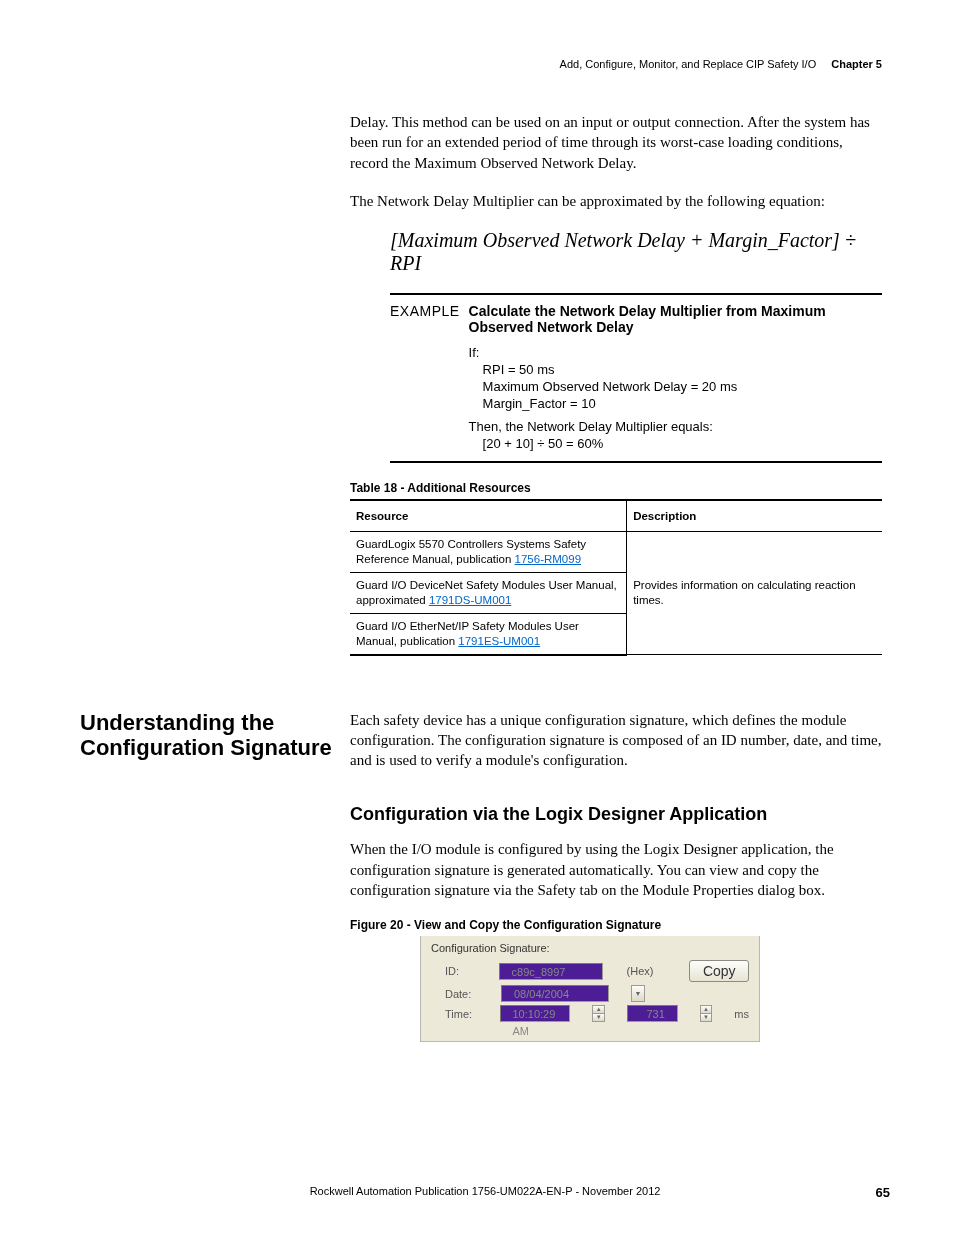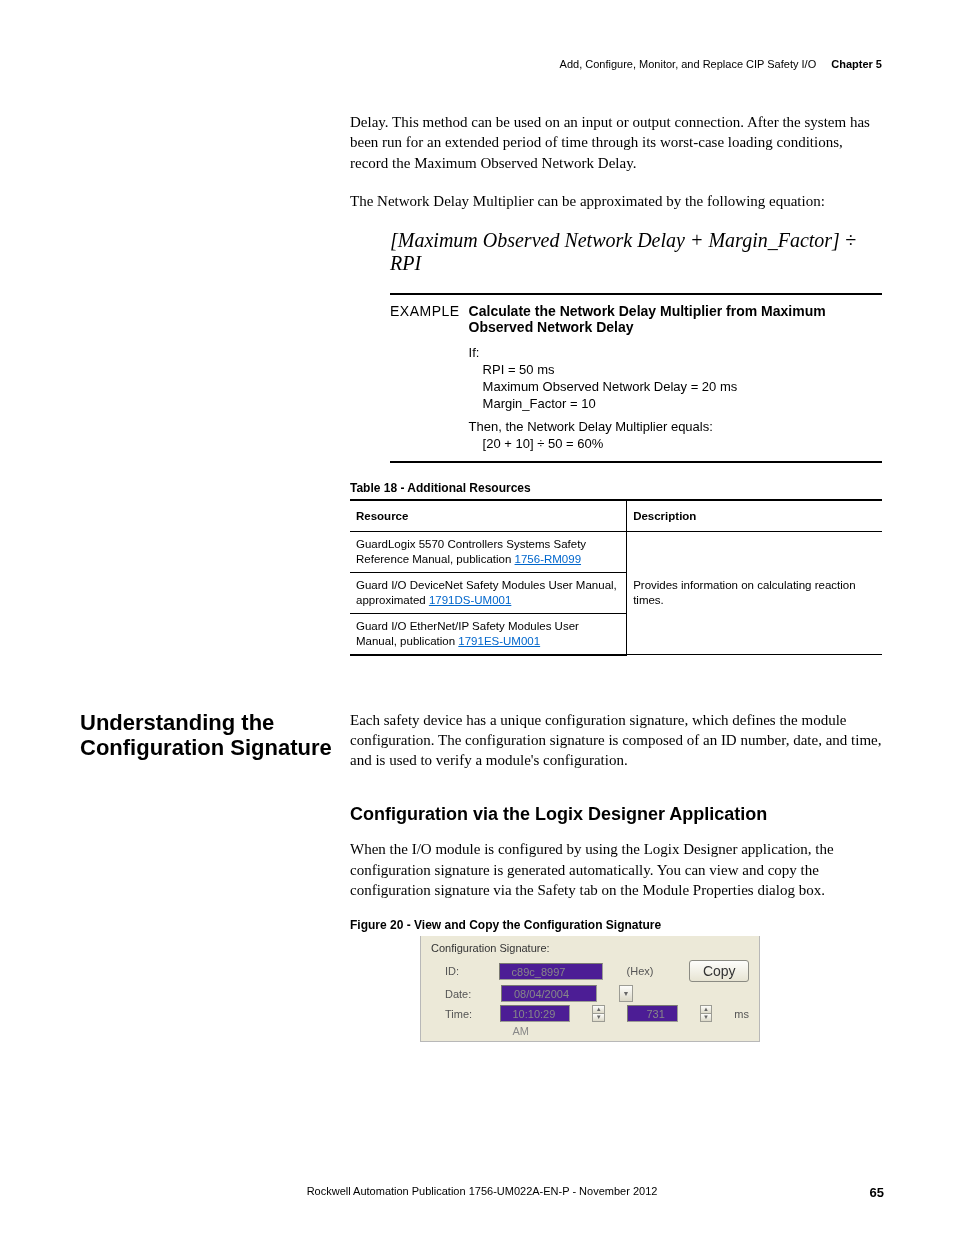--- a/index.html
+++ b/index.html
@@ -183,21 +183,21 @@
     color: #333;
     display:flex;align-items:center;justify-content:center;
     margin-left: 14px;
   }
   .hex-lbl { color:#555; margin-left:2px; }
 
   .footer {
     position: absolute;
     bottom: 38px;
     left: 80px;
-    right: 70px;
+    right: 64px;
     font-family: Arial, Helvetica, sans-serif;
     font-size: 11px;
     text-align: center;
   }
   .footer .pg {
     position: absolute;
     right: 0;
     font-weight: bold;
     font-size: 13px;
   }
@@ -270,21 +270,21 @@
       <div class="sig-panel">
         <div class="group-label">Configuration Signature:</div>
         <div class="sig-row">
           <span class="lbl">ID:</span>
           <span class="sig-input" style="width:110px">c89c_8997</span>
           <span class="hex-lbl">(Hex)</span>
           <span class="copy-btn">Copy</span>
         </div>
         <div class="sig-row">
           <span class="lbl">Date:</span>
-          <span class="sig-input" style="width:96px">08/04/2004</span>
+          <span class="sig-input" style="width:108px">08/04/2004</span>
           <span class="sig-dd">▼</span>
         </div>
         <div class="sig-row">
           <span class="lbl">Time:</span>
           <span class="sig-input" style="width:73px">10:10:29 AM</span>
           <span class="spin">
               <div>▲</div>
               <div>▼</div>
             </span>
           <span class="sig-input" style="width:52px;text-align:right">731</span>

